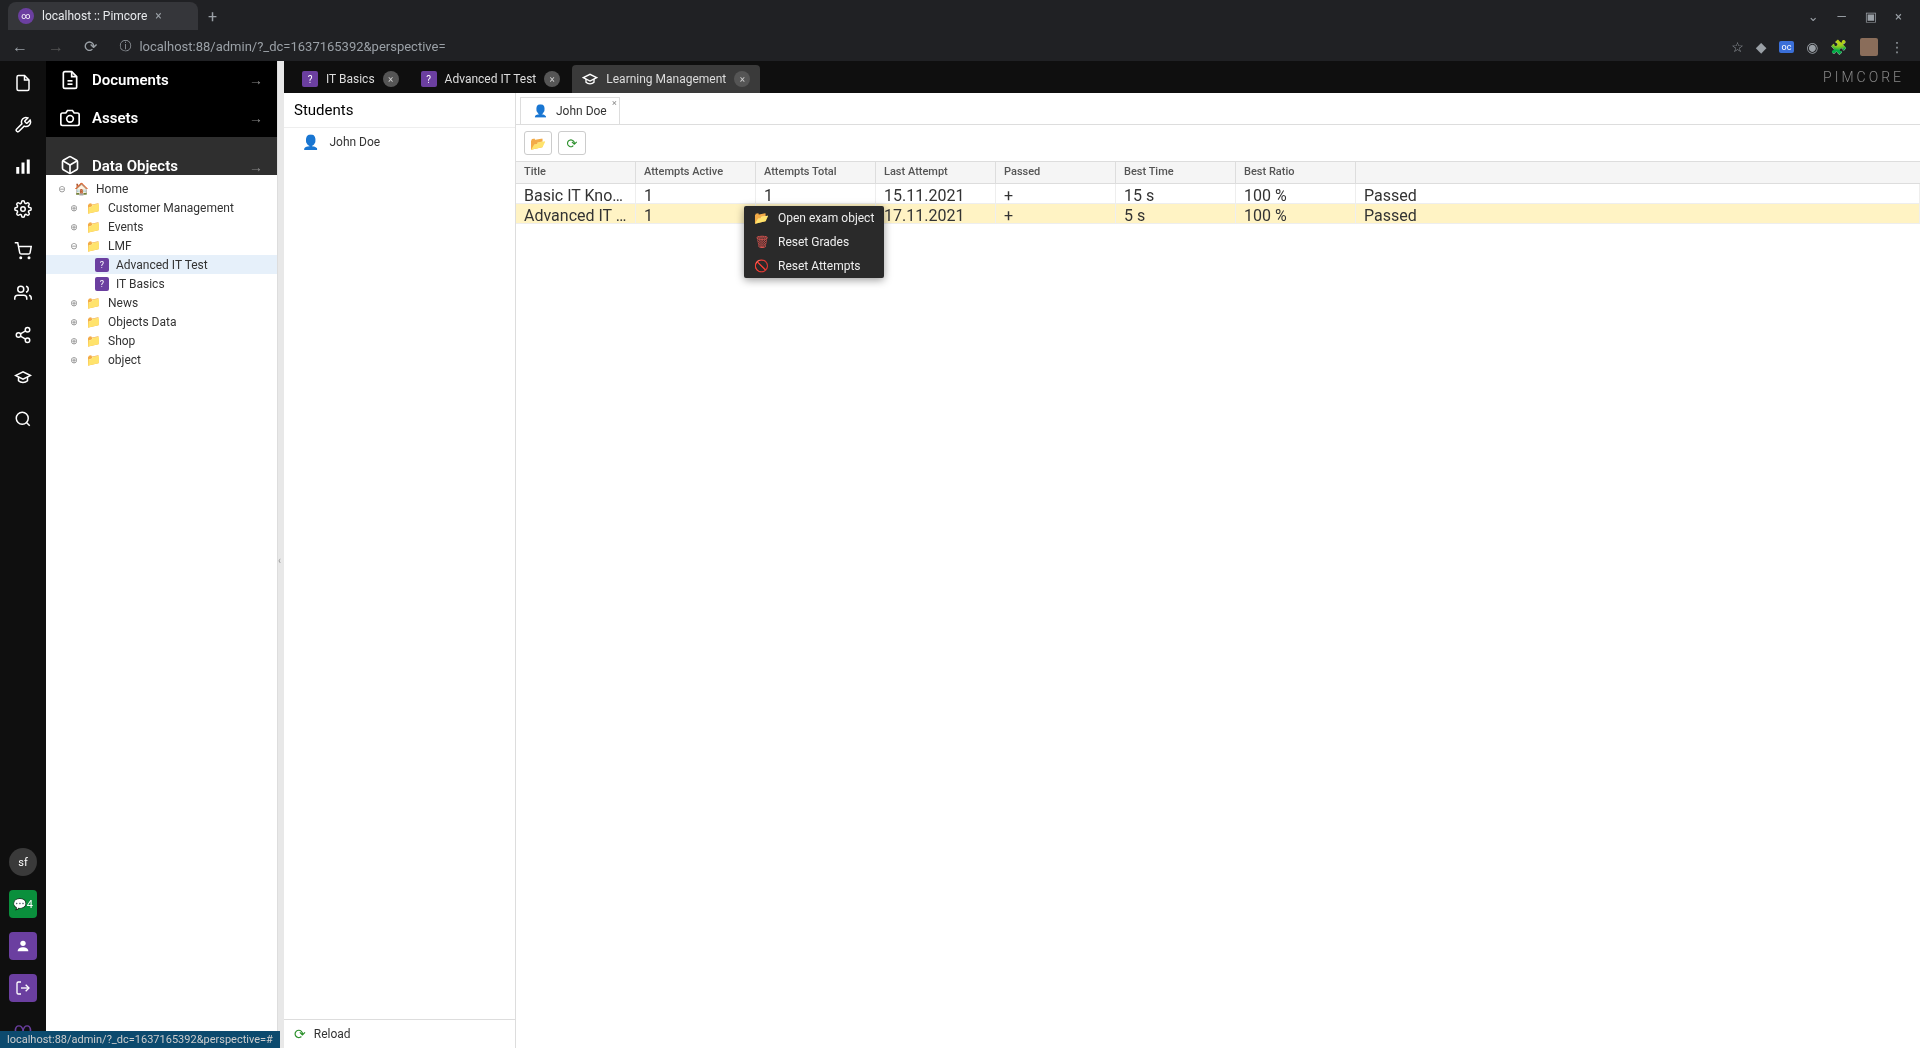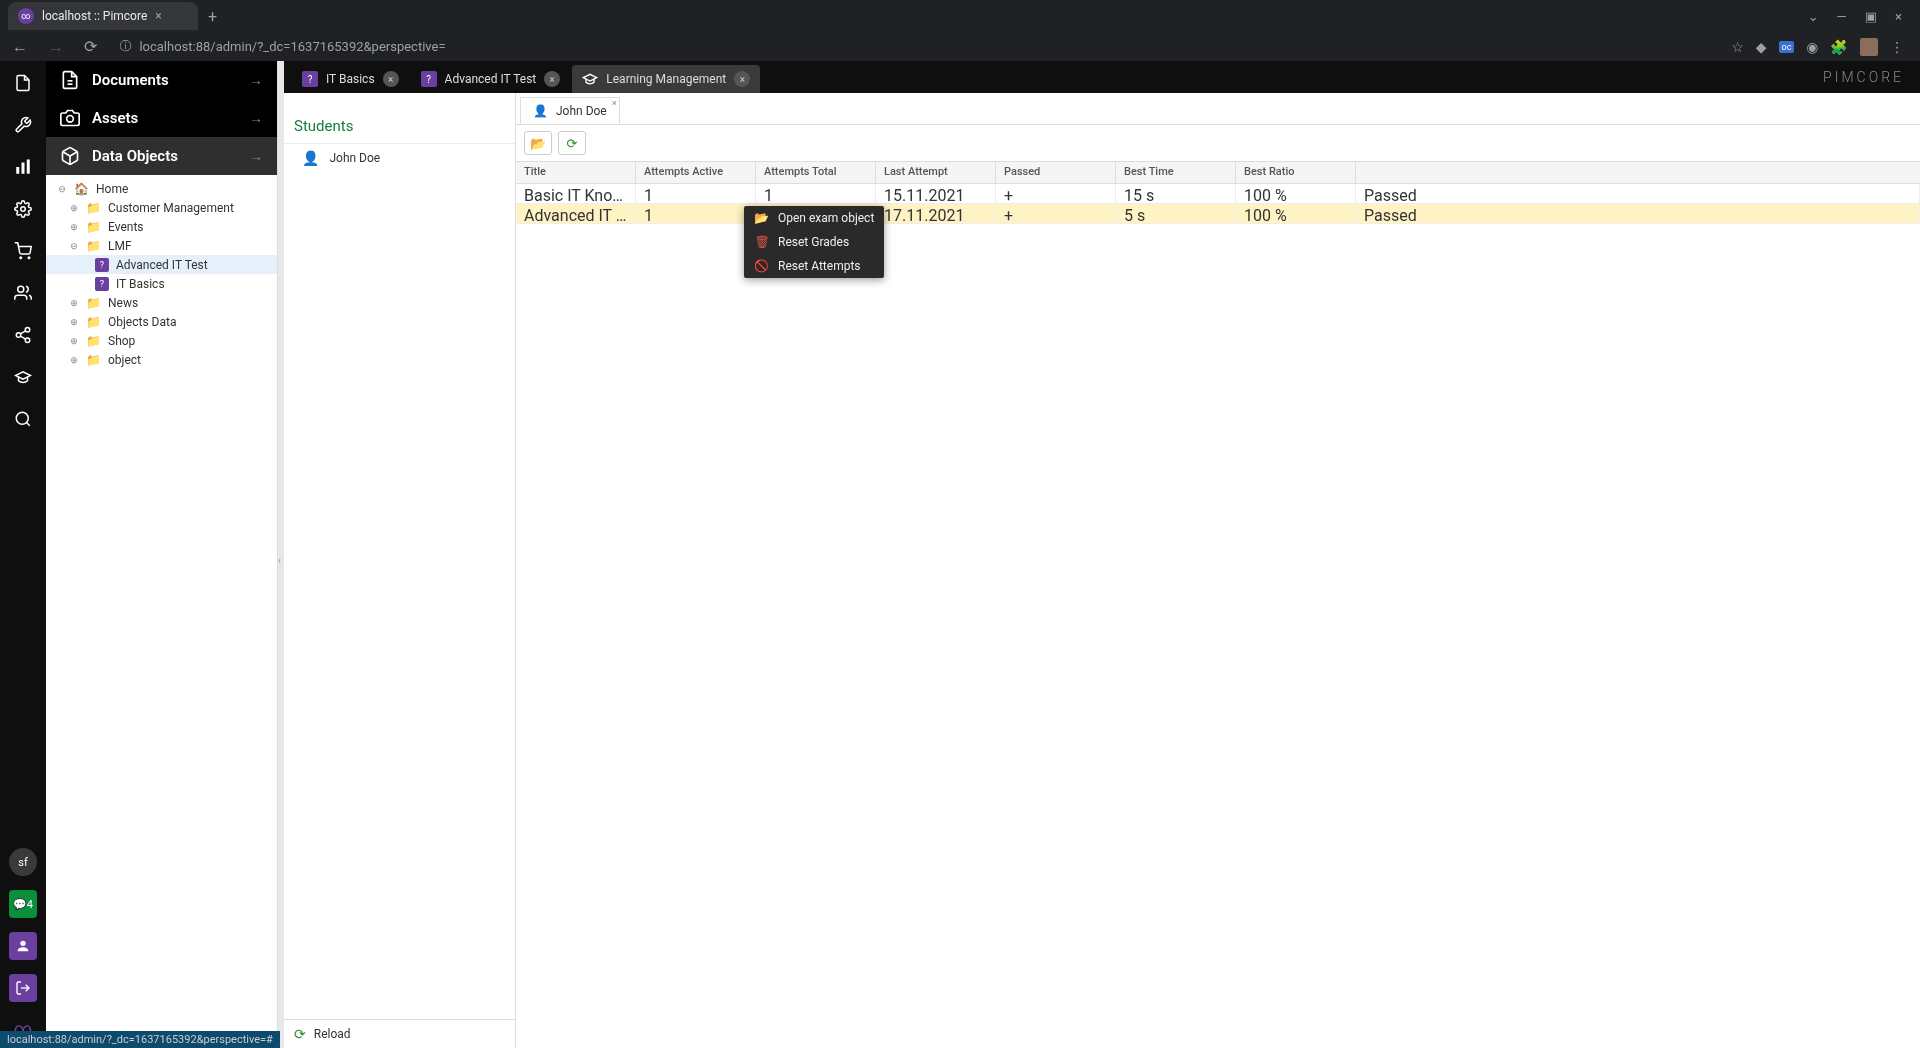--- a/index.html
+++ b/index.html
@@ -29,21 +29,21 @@
 .rail-icon { width: 24px; height: 24px; display: flex; align-items: center; justify-content: center; color: #fff; cursor: pointer; font-size: 18px; }
 .rail-bottom { margin-top: auto; display: flex; flex-direction: column; align-items: center; gap: 14px; padding-bottom: 8px; width: 100%; }
 .rail-badge { width: 28px; height: 28px; display: flex; align-items: center; justify-content: center; border-radius: 4px; font-size: 11px; color: #fff; }
 .rail-badge.green { background: #0a8f3c; }
 .rail-badge.purple { background: #6b3fa0; }
 .rail-badge.circle { background: #3a3a3a; border-radius: 50%; }
 
 
 .sidebar { width: 232px; background: #fff; display: flex; flex-direction: column; border-right: 1px solid #ddd; }
 .side-header { height: 38px; background: #000000; color: #fff; display: flex; align-items: center; padding: 0 14px; gap: 12px; font-size: 15px; font-weight: 600; cursor: pointer; }
-.side-header.active { background: #2f2f2f; }
+.side-header.active { background: #2f2f2f; align-items: flex-end; }
 .side-header .hdr-icon { width: 20px; height: 20px; display: flex; align-items: center; justify-content: center; }
 .side-header .arrow { margin-left: auto; color: #888; font-size: 14px; }
 .tree { flex: 1; background: #fff; overflow: auto; padding: 4px 0; }
 .tree-row { display: flex; align-items: center; height: 19px; padding-left: 10px; gap: 6px; cursor: pointer; font-size: 12px; color: #333; }
 .tree-row.selected { background: #e6f0fa; }
 .tree-toggle { width: 12px; color: #888; font-size: 9px; text-align: center; }
 .tree-icon { width: 16px; display: flex; align-items: center; justify-content: center; }
 .folder-icon { color: #f0ad4e; }
 .home-icon { color: #888; }
 .obj-icon { width: 14px; height: 14px; background: #6b3fa0; color: #fff; font-size: 9px; display: flex; align-items: center; justify-content: center; border-radius: 2px; }
@@ -59,21 +59,21 @@
 .main-tab.active { background: #3a3a3a; }
 .main-tab .tab-icon { width: 16px; height: 16px; display: flex; align-items: center; justify-content: center; }
 .main-tab .tab-obj-icon { width: 16px; height: 16px; background: #6b3fa0; color: #fff; font-size: 10px; display: flex; align-items: center; justify-content: center; border-radius: 2px; }
 .main-tab .tab-close { width: 16px; height: 16px; background: #555; border-radius: 50%; color: #ccc; display: flex; align-items: center; justify-content: center; font-size: 10px; }
 .pimcore-logo { margin-left: auto; color: #888; font-size: 14px; font-weight: 300; letter-spacing: 3px; padding-right: 16px; align-self: center; }
 
 .main-body { flex: 1; display: flex; background: #fff; }
 
 
 .students-panel { width: 232px; border-right: 1px solid #ddd; display: flex; flex-direction: column; }
-.students-header { padding: 8px 10px; font-size: 15px; color: #15803d; border-bottom: 1px solid #eee; margin-top: 16px; }
+.students-header { padding: 8px 10px; font-size: 15px; color: #000000; border-bottom: 1px solid #eee; }
 .students-list { flex: 1; }
 .student-row { display: flex; align-items: center; gap: 10px; padding: 6px 18px; font-size: 12px; cursor: pointer; }
 .student-row .person-icon { color: #6b3fa0; font-size: 14px; }
 .students-footer { border-top: 1px solid #ddd; padding: 6px 10px; display: flex; align-items: center; gap: 8px; font-size: 12px; cursor: pointer; }
 .reload-icon { color: #2a8f2a; font-size: 14px; }
 
 
 .detail-panel { flex: 1; display: flex; flex-direction: column; }
 .detail-tabs { display: flex; border-bottom: 1px solid #ddd; }
 .detail-tab { display: flex; align-items: center; gap: 8px; padding: 6px 12px; border: 1px solid #ddd; border-bottom: none; background: #fff; font-size: 12px; margin: 4px 0 0 4px; position: relative; }

